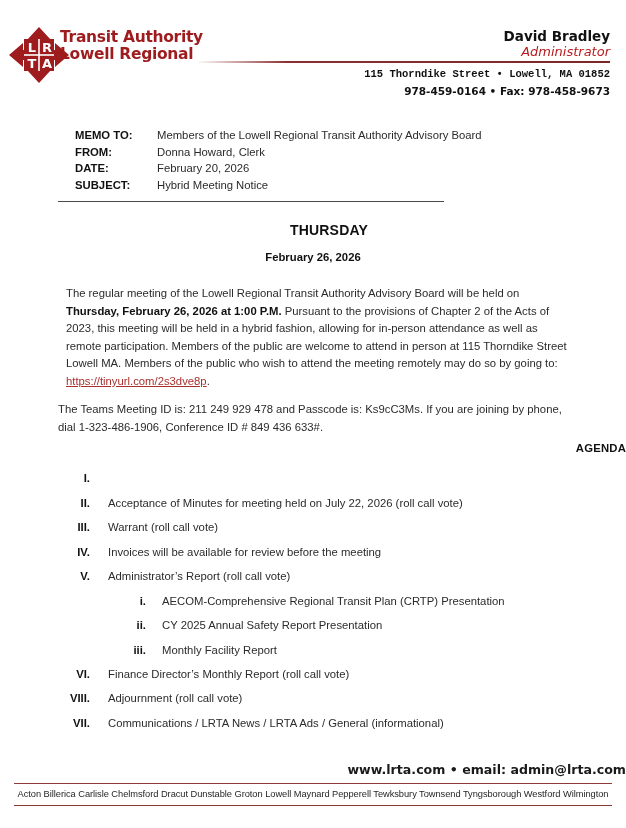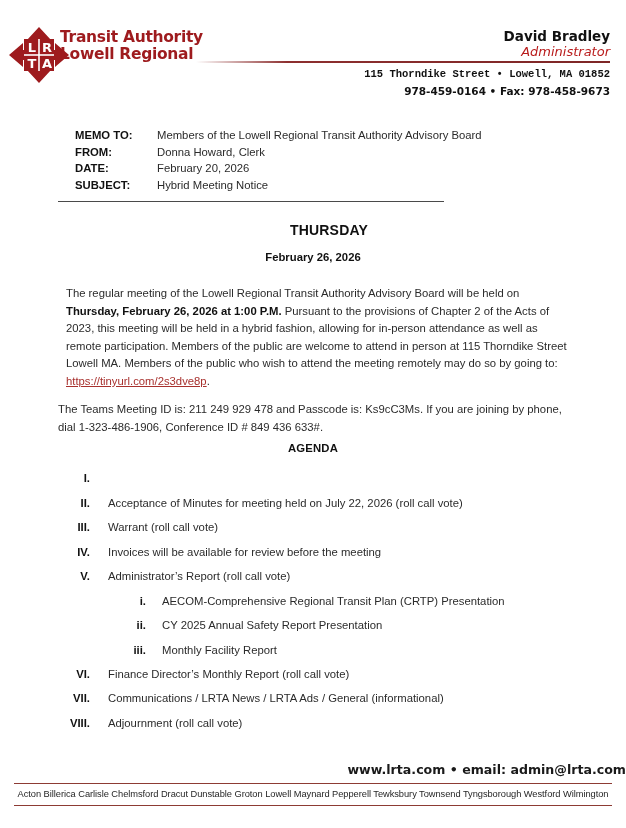--- a/index.html
+++ b/index.html
@@ -173,21 +173,21 @@
     color: #A8312E;
     text-decoration: underline;
   }
 
   
   .agenda-title {
     position: absolute;
     left: 0;
     right: 0;
     top: 442px;
-    text-align: center;
+    text-align: right;
     font-size: 11.3px;
     font-weight: bold;
     letter-spacing: 0.2px;
     color: #111;
   }
   .agenda-list {
     position: absolute;
     left: 58px;
     top: 472px;
     width: 510px;
@@ -362,25 +362,25 @@
   </div>
   <div class="agenda-item sub">
     <div class="ag-num">iii.</div>
     <div class="ag-text">Monthly Facility Report</div>
   </div>
   <div class="agenda-item">
     <div class="ag-num">VI.</div>
     <div class="ag-text">Finance Director’s Monthly Report (roll call vote)</div>
   </div>
   <div class="agenda-item">
+    <div class="ag-num">VIII.</div>
+    <div class="ag-text">Adjournment (roll call vote)</div>
+  </div>
+  <div class="agenda-item">
     <div class="ag-num">VII.</div>
     <div class="ag-text">Communications / LRTA News / LRTA Ads / General (informational)</div>
-  </div>
-  <div class="agenda-item">
-    <div class="ag-num">VIII.</div>
-    <div class="ag-text">Adjournment (roll call vote)</div>
   </div>
 </div>
 
 <div class="footer-rule-top"></div>
 <div class="footer-towns">Acton Billerica Carlisle Chelmsford Dracut Dunstable Groton Lowell Maynard Pepperell Tewksbury Townsend Tyngsborough Westford Wilmington</div>
 <div class="footer-rule-bottom"></div>
 <div class="footer-web">www.lrta.com • email: admin@lrta.com</div>
 
 </body></html>

